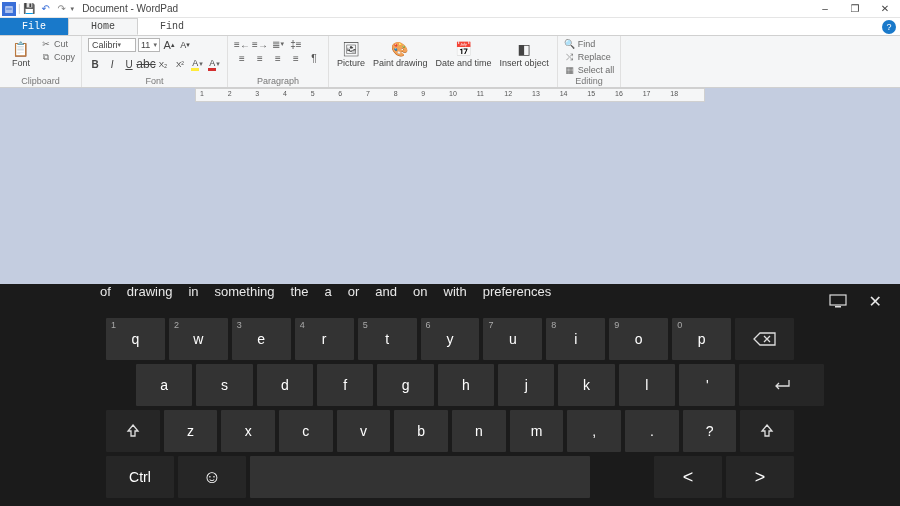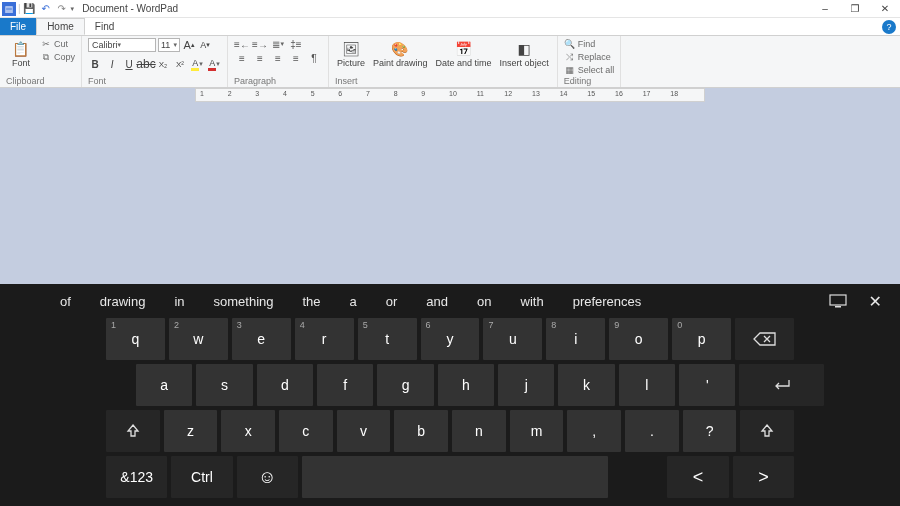--- a/index.html
+++ b/index.html
@@ -10,56 +10,56 @@
   .titlebar .qat { display: flex; align-items: center; gap: 2px; padding-left: 2px; }
   .titlebar .qat-icon { width: 14px; height: 14px; display: flex; align-items: center; justify-content: center; }
   .titlebar .app-icon { background: #3a6fd8; color: #fff; font-size: 9px; }
   .titlebar .title { margin-left: 8px; }
   .titlebar .winctrl { margin-left: auto; display: flex; }
   .titlebar .winbtn { width: 30px; height: 18px; display: flex; align-items: center; justify-content: center; font-size: 10px; }
   .help-btn { width: 14px; height: 14px; border-radius: 50%; background: #1979ca; color: #fff; font-size: 9px; display:flex;align-items:center;justify-content:center; margin-right:4px; }
 
   
   .tabs { height: 18px; display: flex; align-items: stretch; font-size: 10px; background: #fff; border-bottom: 1px solid #d0d0d0; }
-  .tab { padding: 0 10px; display: flex; align-items: center; color: #444; }
+  .tab { padding: 0 22px; display: flex; align-items: center; color: #444; font-family: Liberation Mono, monospace; }
   .tab.file { background: #1979ca; color: #fff; }
   .tab.active { border: 1px solid #d0d0d0; border-bottom: 1px solid #f5f6f7; background: #f5f6f7; }
 
   
   .ribbon { height: 52px; background: #f5f6f7; display: flex; font-size: 9px; color: #444; border-bottom: 1px solid #d0d0d0; }
   .group { border-right: 1px solid #e0e0e0; padding: 2px 6px 0 6px; display: flex; flex-direction: column; }
   .group-body { flex: 1; display: flex; align-items: flex-start; gap: 4px; }
-  .group-label { font-size: 9px; color: #777; padding-bottom: 1px; }
+  .group-label { text-align: center; font-size: 9px; color: #777; padding-bottom: 1px; }
   .big-btn { display: flex; flex-direction: column; align-items: center; gap: 1px; padding: 2px 2px 0 2px; min-width: 30px; }
   .big-btn .ic { width: 18px; height: 18px; display:flex;align-items:center;justify-content:center; font-size: 14px; }
   .big-btn .lbl { font-size: 9px; line-height: 9px; text-align:center; }
   .small-row { display:flex; flex-direction:column; gap:1px; }
   .small-btn { display:flex; align-items:center; gap:2px; font-size:9px; color:#6a6a6a; }
   .small-btn .ic { width:12px;height:12px;display:flex;align-items:center;justify-content:center; }
   .font-row { display:flex; align-items:center; gap:2px; }
-  .font-name { width:68px;height:14px;border:1px solid #b5b5b5;background:#fff;font-size:9px;padding:0 3px;display:flex;align-items:center;}
+  .font-name { width:48px;height:14px;border:1px solid #b5b5b5;background:#fff;font-size:9px;padding:0 3px;display:flex;align-items:center;}
   .font-size { width:22px;height:14px;border:1px solid #b5b5b5;background:#fff;font-size:9px;padding:0 2px;display:flex;align-items:center;justify-content:space-between; }
   .chev { font-size:7px;color:#666; }
   .fmt-row { display:flex; gap:3px; margin-top:3px; align-items:center; }
   .fmt-btn { width:14px;height:14px;display:flex;align-items:center;justify-content:center;font-size:10px;color:#444; }
   .para-col { display:flex;flex-direction:column;gap:2px; }
   .para-row { display:flex; gap:2px; }
   .para-btn { width:16px;height:12px;display:flex;align-items:center;justify-content:center;font-size:10px;color:#555; }
 
   
   .docarea { position:absolute; top:88px; left:0; right:0; bottom:0; background:#c4cde0; display:flex; justify-content:center; }
   .page-wrap { margin-top:0px; }
   .ruler { width:510px; height:14px; background:#f5f6f7; border:1px solid #d0d0d0; font-size:7px; color:#555; position:relative; overflow:hidden; }
   .ruler .num { position:absolute; top:1px; font-size:7px; color:#555; }
   .page { width:510px; background:#fff; border:1px solid #c9c9c9; border-top:none; min-height:190px; padding:12px 60px 10px 60px; font-size:10px; color:#000; font-family:Calibri,"Segoe UI",sans-serif; }
   .cursor { display:inline-block;width:0;height:11px;border-left:1px solid #000;vertical-align:text-bottom; }
 
   
   .osk { position:absolute; left:0; right:0; bottom:0; height:222px; background:#1b1b1b; color:#fff; font-size:14px; }
-  .suggest { height:34px; display:flex; align-items:center; gap:29px; padding:0 0 0 60px; font-size:13px; color:#e8e8e8; }
+  .suggest { height:34px; display:flex; gap:16px; padding:0 0 0 100px; font-size:13px; color:#e8e8e8; }
   .suggest .sp { flex:0 0 auto; }
   .suggest .right { margin-left:auto; display:flex; align-items:center; gap:22px; padding-right:18px; }
   .krow { display:flex; gap:4px; padding:0 106px; margin-bottom:4px; }
   .key { background:#333; color:#fff; height:42px; display:flex; align-items:center; justify-content:center; position:relative; border-radius:1px; flex:1; }
   .key .hint { position:absolute; top:2px; left:5px; font-size:9px; color:#aaa; }
   .key.dark { background:#262626; }
   .key.space { flex:6; }
   .key.wide { flex:1.5; }
   .gap { flex:1; visibility:hidden; }
   .krow.r4 .key.ctrlish { flex:1.2; }
@@ -185,21 +185,20 @@
         </div>
       <div class="big-btn">
           <div class="ic">📅</div>
           <div class="lbl">Date and time</div>
         </div>
       <div class="big-btn">
           <div class="ic">◧</div>
           <div class="lbl">Insert object</div>
         </div>
     </div>
-    <div class="group-label">Insert</div>
   </div>
 
   <div class="group">
     <div class="group-body">
       <div class="small-row">
         <div class="small-btn">
             <span class="ic">🔍</span>
             <span>Find</span>
           </div>
         <div class="small-btn">
@@ -320,21 +319,20 @@
       <div class="key">.</div>
       <div class="key">?</div>
       <div class="key dark">
         <svg width="16" height="16" viewBox="0 0 16 16">
           <path d="M8 2 L13 8 L10 8 L10 13 L6 13 L6 8 L3 8 Z" fill="none" stroke="#ddd" stroke-width="1.3"></path>
         </svg>
       </div>
     </div>
 
   <div class="krow r4" id="row4">
-      <div class="key dark ctrlish">&amp;123</div>
       <div class="key dark ctrlish">Ctrl</div>
       <div class="key dark ctrlish">
         <span style="font-size:18px">☺</span>
       </div>
       <div class="key space"></div>
       <div class="key gap"></div>
       <div class="key dark ctrlish">
         <span style="font-size:18px">&lt;</span>
       </div>
       <div class="key dark ctrlish">

